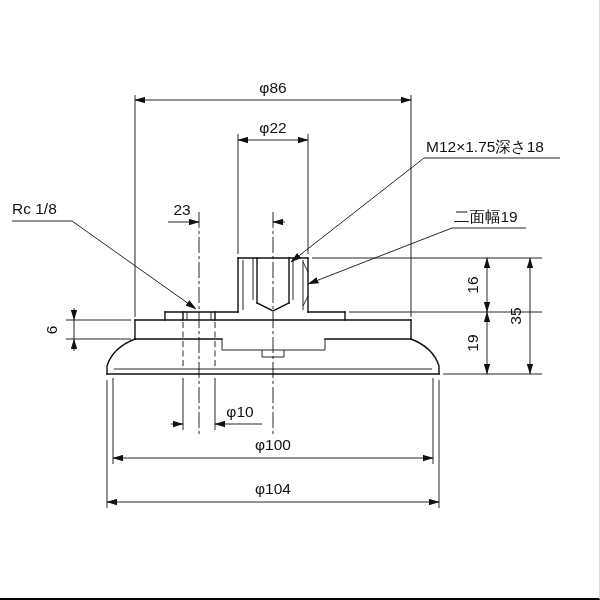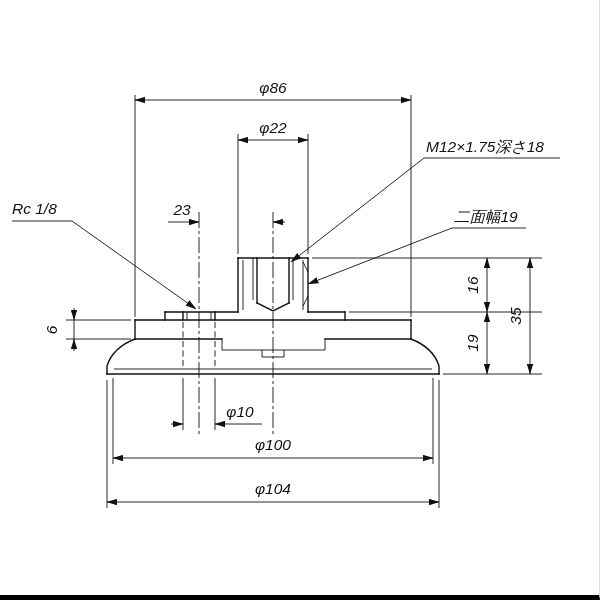--- a/index.html
+++ b/index.html
@@ -1,18 +1,18 @@
 <!DOCTYPE html>
 <html><head>
 <meta charset="utf-8">
 <style>
   html,body{margin:0;padding:0;background:#ffffff;}
   .canvas{
     width:600px;height:600px;box-sizing:border-box;position:relative;
-    background:#ffffff;border-right:1px solid #dcdcdc;border-bottom:5px solid #000000;font-style:italic;
+    background:#ffffff;border-right:1px solid #dcdcdc;border-bottom:2px solid #000000;
   }
   svg{display:block;}
   svg text{
     font-family:"Liberation Sans","DejaVu Sans",sans-serif;
     font-size:15.5px;fill:#111;
   }
   .ol{stroke:#111;stroke-width:1.4;fill:none;stroke-linecap:square;}
   .tn{stroke:#111;stroke-width:0.9;fill:none;}
   .hid{stroke-dasharray:6 3.5;}
   .cl{stroke-dasharray:16 3 3 3;}

